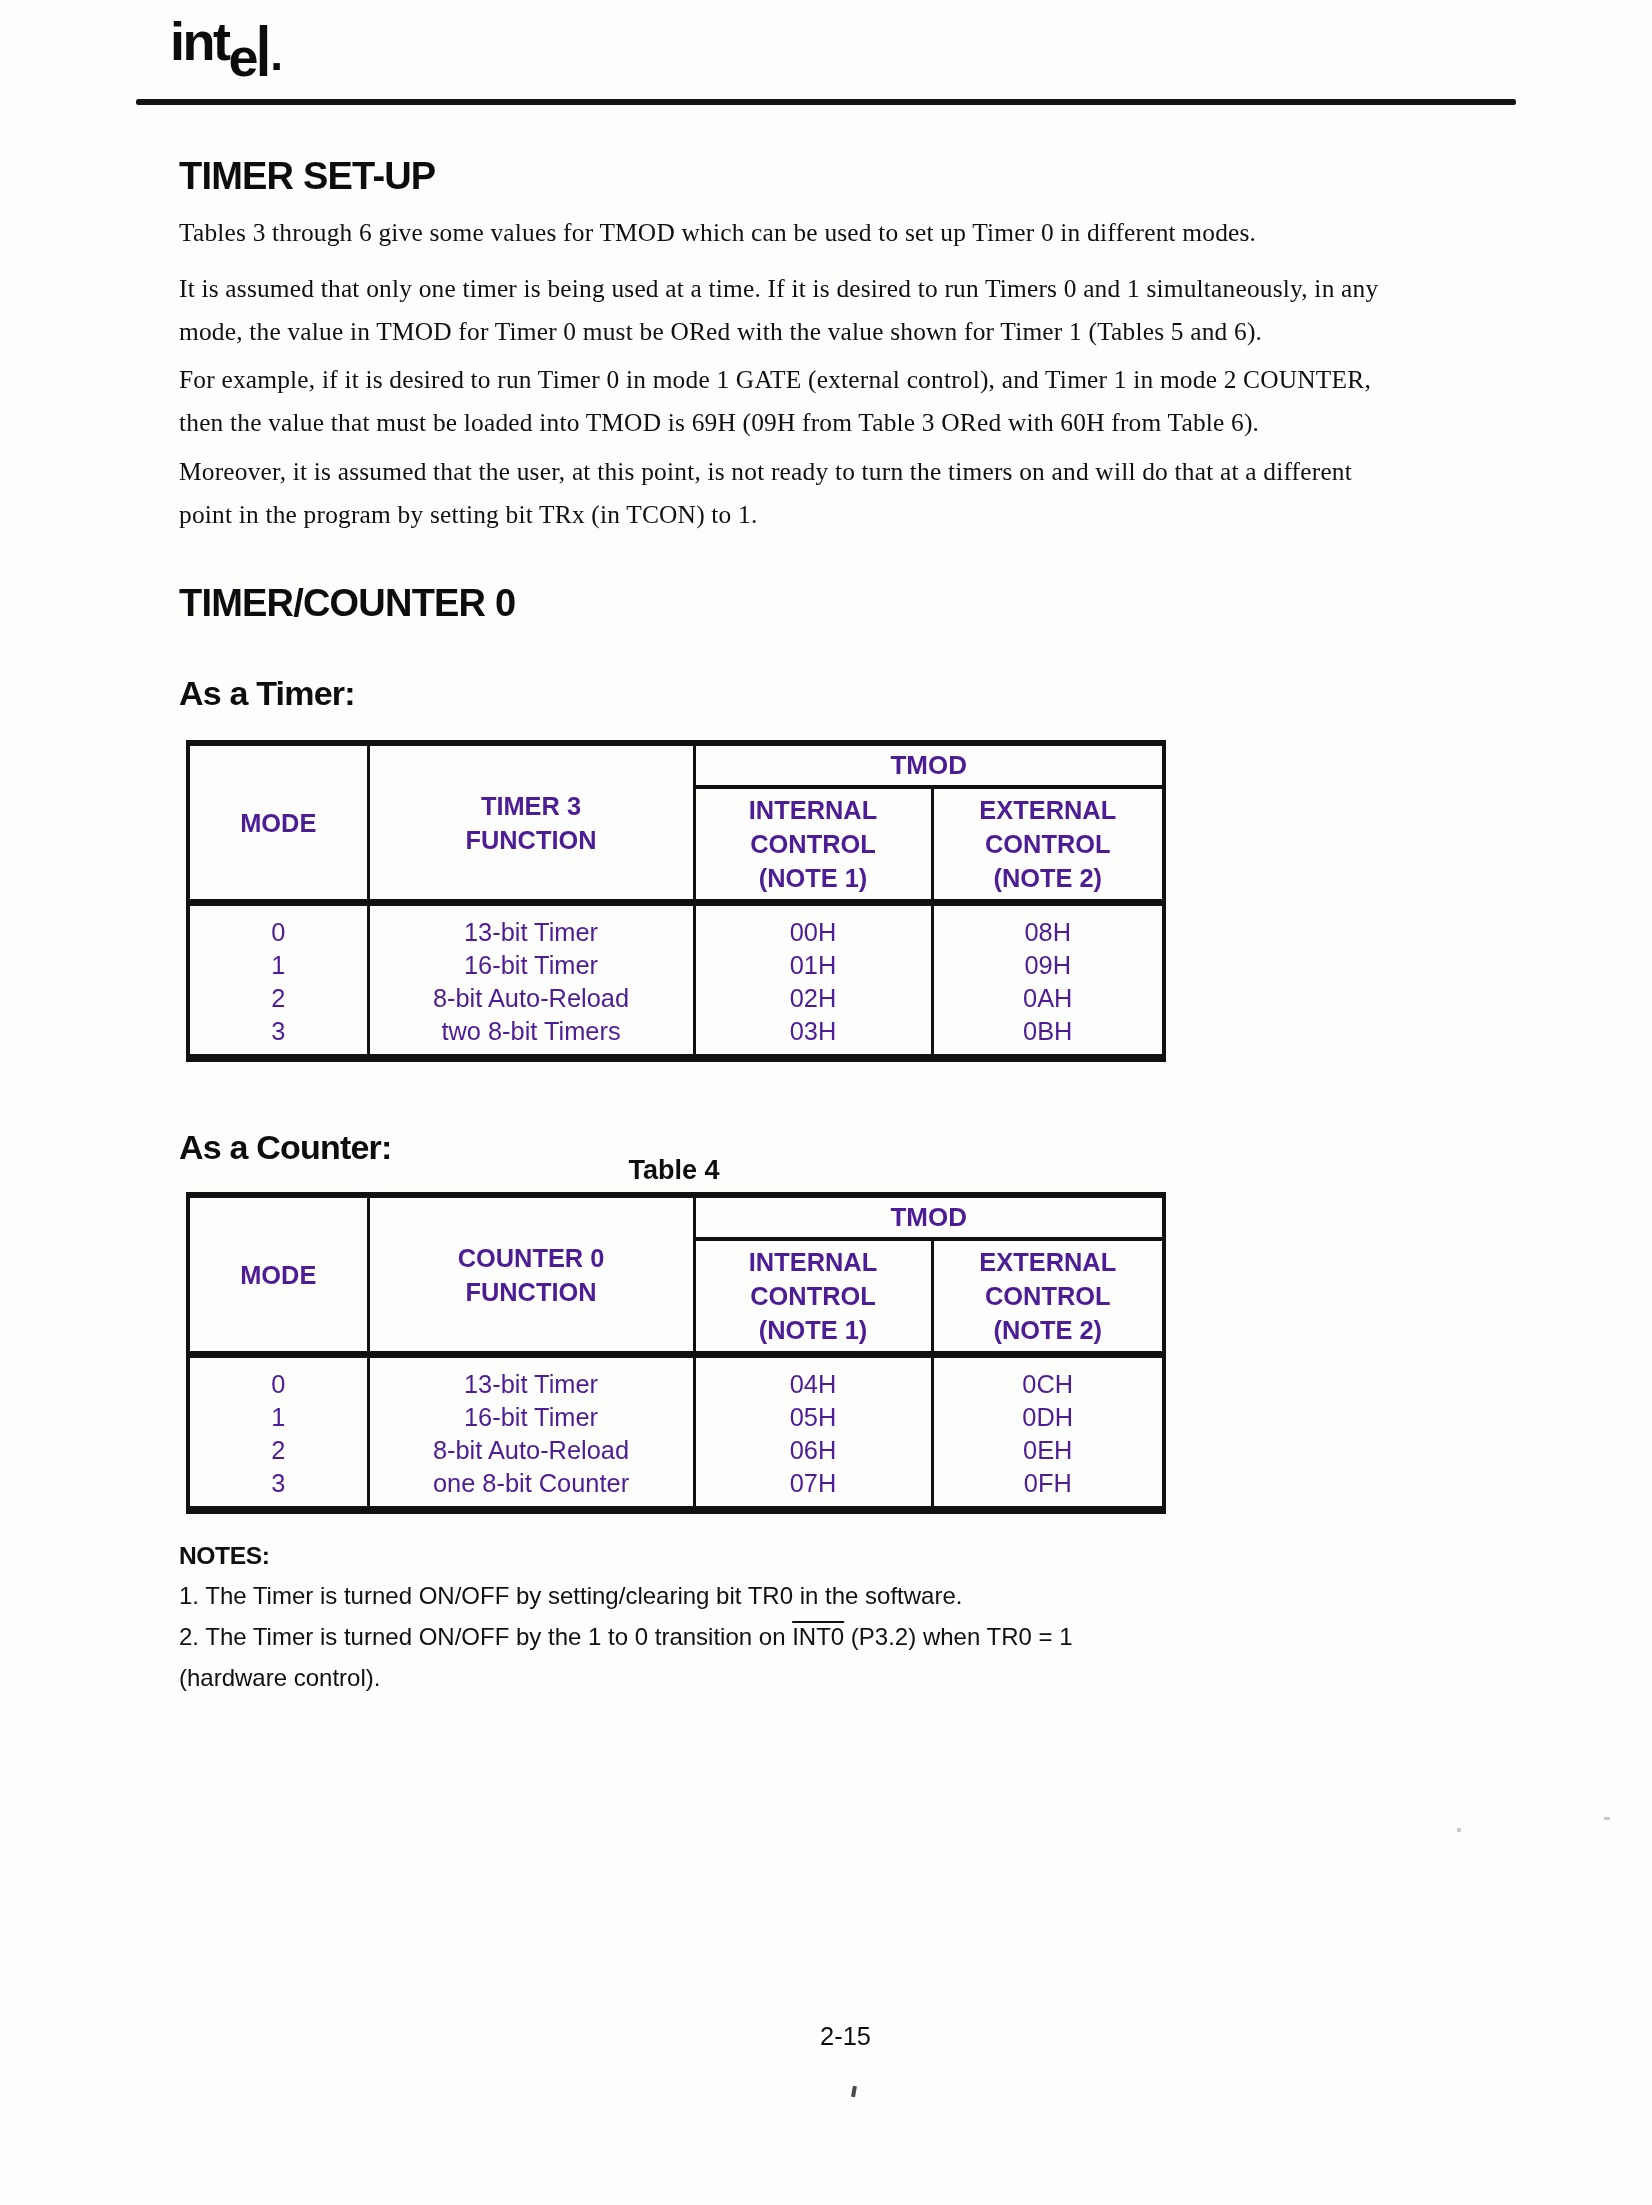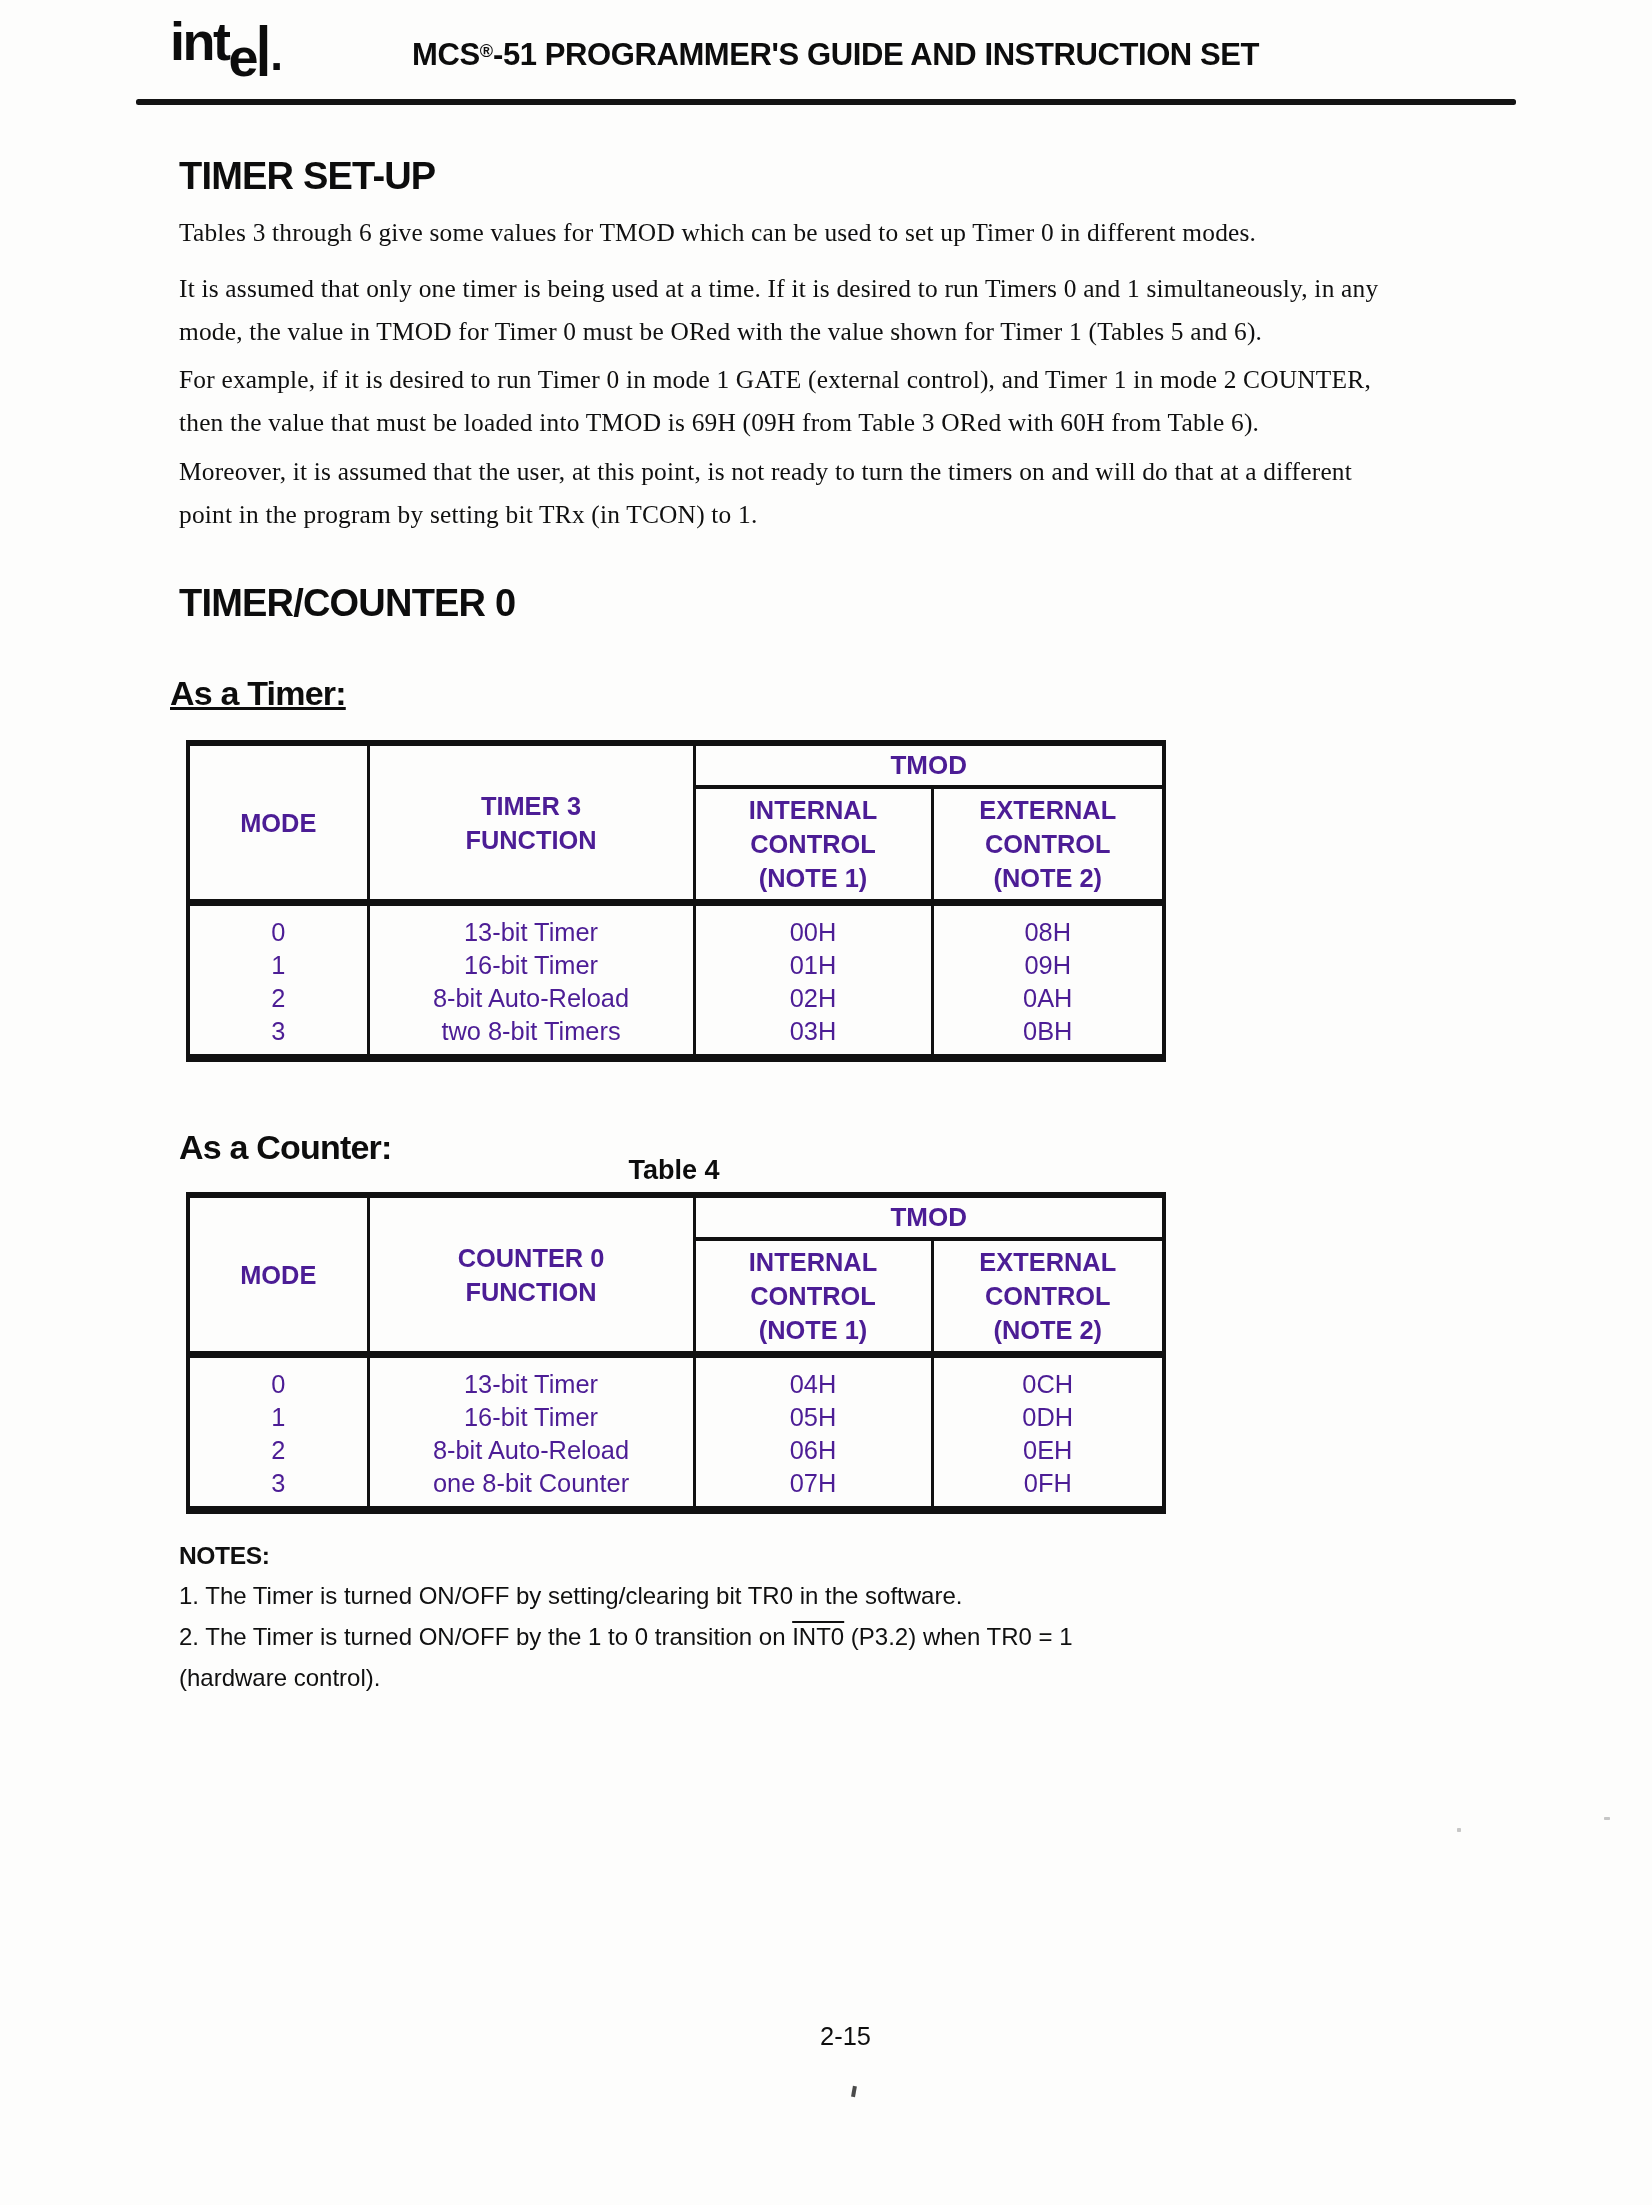--- a/index.html
+++ b/index.html
@@ -103,36 +103,35 @@
   .speck2 { position: absolute; left: 1457px; top: 1828px; width: 4.1px; height: 4.1px; background: #9a9a9a; opacity: .55; border-radius: 0.8px; }
   .speck3 { position: absolute; left: 1604px; top: 1817px; width: 5.7px; height: 3.3px; background: #8f8f8f; opacity: .5; border-radius: 0.8px; }
 </style>
 </head>
 <body>
 
 <div class="page">
 
   <div class="logo"><span>int</span><span class="lg-e">e</span><span class="lg-l">l</span><span class="lg-dot">.</span></div>
 
-  <div class="doc-title"><span>MCS</span><sup>®</sup><span>-51 PROGRAMMER'S GUIDE AND INSTRUCTION SET</span></div>
 
   <div class="head-rule"></div>
 
   <div class="h-major" style="left:179px; top:156px;">TIMER SET-UP</div>
   <div class="para" style="top:211px;">Tables 3 through 6 give some values for TMOD which can be used to set up Timer 0 in different modes.</div>
   <div class="para" style="top:267px;">It is assumed that only one timer is being used at a time. If it is desired to run Timers 0 and 1 simultaneously, in any
 mode, the value in TMOD for Timer 0 must be ORed with the value shown for Timer 1 (Tables 5 and 6).</div>
   <div class="para" style="top:358px;">For example, if it is desired to run Timer 0 in mode 1 GATE (external control), and Timer 1 in mode 2 COUNTER,
 then the value that must be loaded into TMOD is 69H (09H from Table 3 ORed with 60H from Table 6).</div>
   <div class="para" style="top:450px;">Moreover, it is assumed that the user, at this point, is not ready to turn the timers on and will do that at a different
 point in the program by setting bit TRx (in TCON) to 1.</div>
 
   <div class="h-major" style="left:179px; top:583px;">TIMER/COUNTER 0</div>
 
-  <div class="h-sub" style="left:170px; top:675px;text-decoration:underline;">As a Timer:</div>
+  <div class="h-sub" style="left:179px; top:675px;">As a Timer:</div>
   <div class="tbl-caption" style="top:700px;margin-top:43px;">Table 3</div>
 
   <div class="tblwrap" style="top:740px;">
     <table class="tbl">
       <colgroup>
           <col style="width:180px">
           <col style="width:326px">
           <col style="width:238px">
           <col style="width:232px">
         </colgroup>

